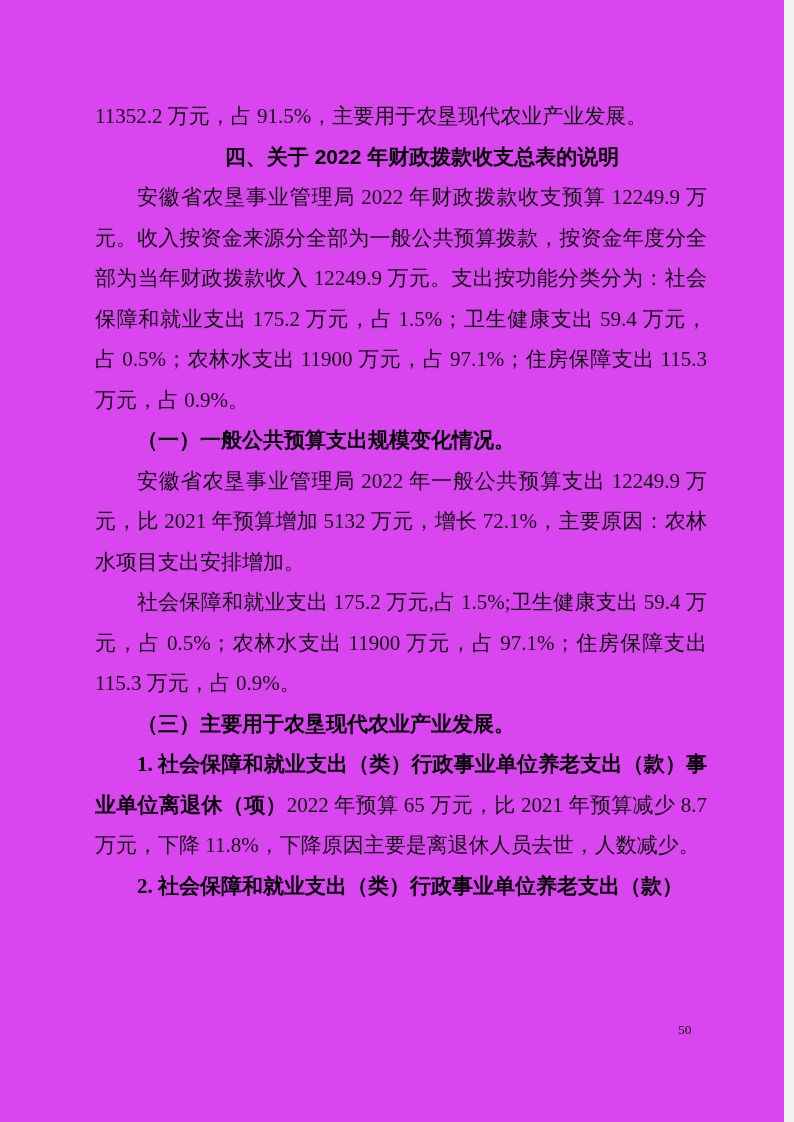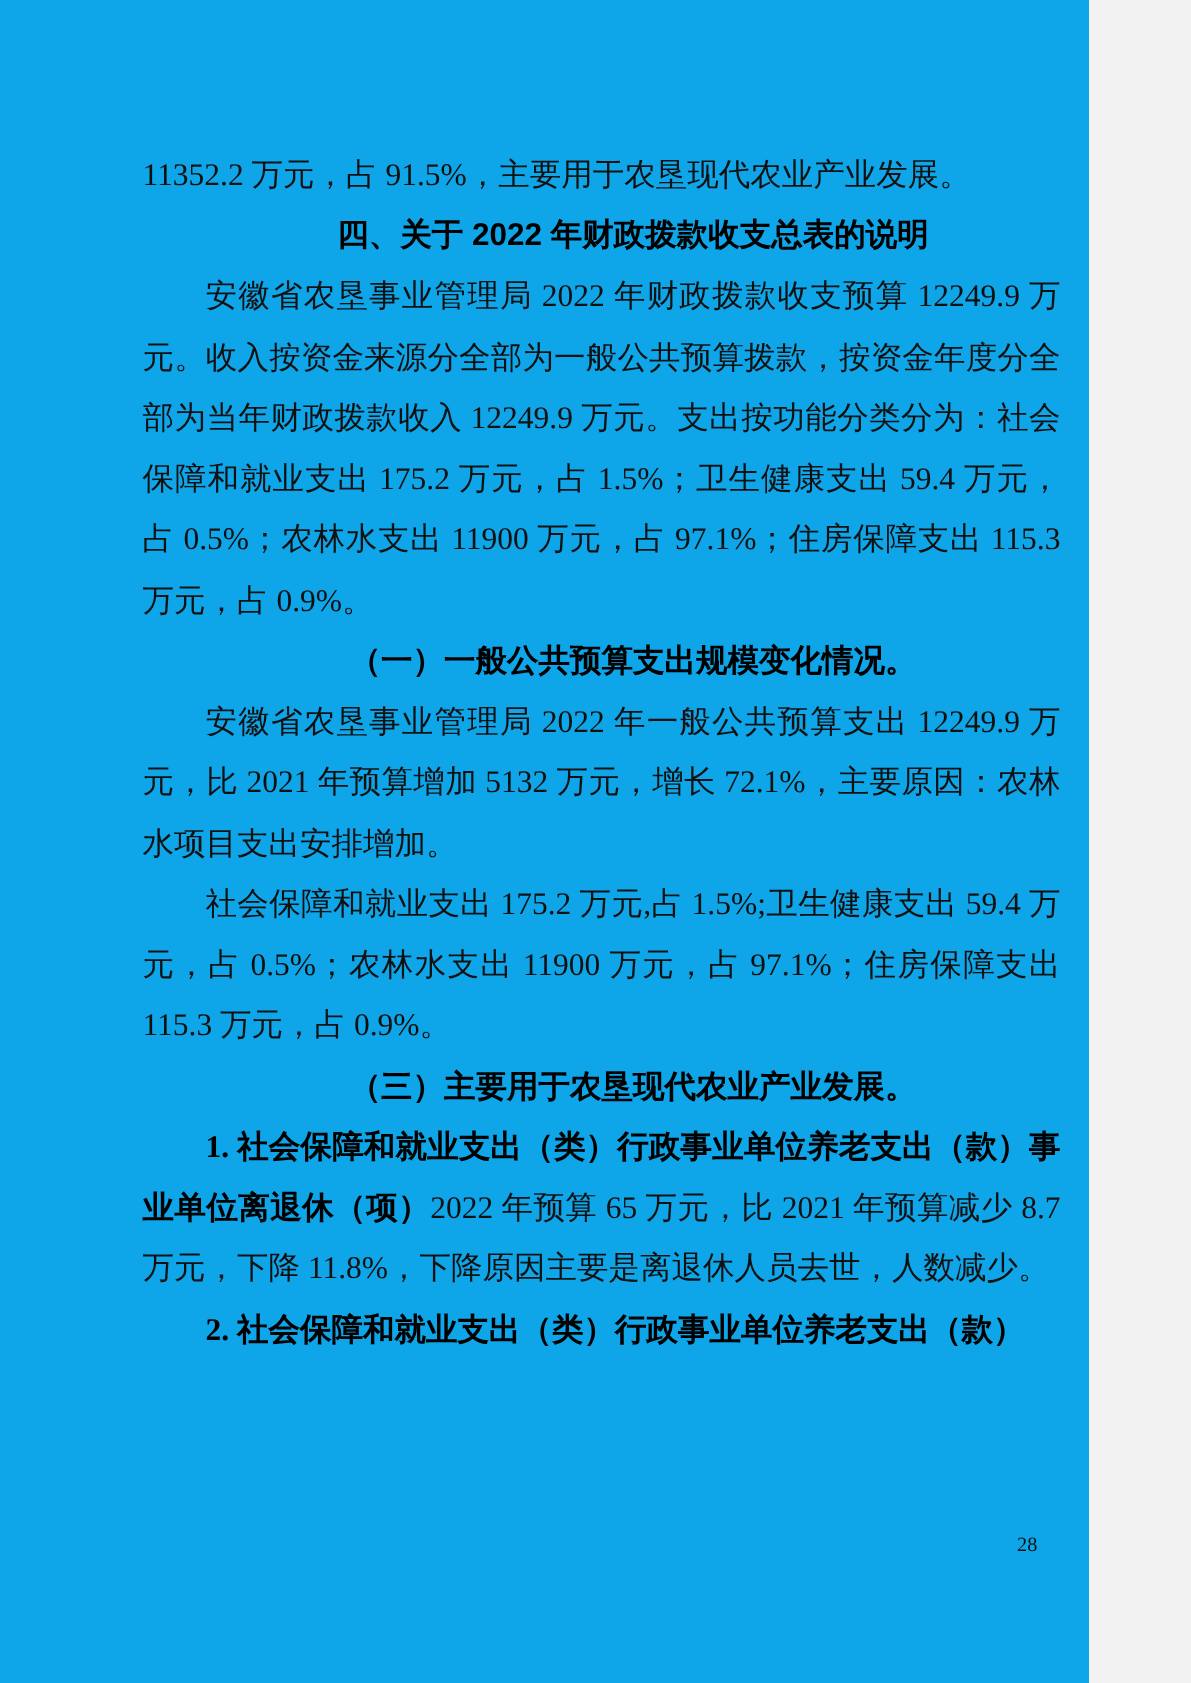--- a/index.html
+++ b/index.html
@@ -5,23 +5,23 @@
   * { box-sizing: border-box; }
   html, body { margin: 0; padding: 0; }
   body {
     width: 794px;
     height: 1122px;
     background: #f2f2f2;
     font-family: "Liberation Serif", "DejaVu Serif", serif;
   }
   .page {
     position: relative;
-    width: 726px;
+    width: 784px;
     height: 1122px;
-    background: #0ea5e9;
+    background: #d946ef;
     color: #000000;
     overflow: hidden;
   }
   .content {
     position: absolute;
     left: 95px;
     top: 96px;
     width: 612px;
     font-size: 21px;
     line-height: 40.5px;
@@ -35,21 +35,21 @@
   }
   p.continued { text-indent: 0; }
   p.section-heading {
     font-family: "Liberation Sans", "DejaVu Sans", sans-serif;
     font-weight: bold;
     text-align: center;
     color: #000000;
   }
   p.sub-heading {
     font-weight: bold;
-    text-align: center;
+    text-align: left;
     color: #000000;
   }
   p.numbered-item .lead {
     font-weight: bold;
     color: #000000;
   }
   .page-number {
     position: absolute;
     left: 678px;
     top: 1020px;
@@ -80,14 +80,14 @@
     <p>社会保障和就业支出 175.2 万元,占 1.5%;卫生健康支出 59.4 万元，占 0.5%；农林水支出 11900 万元，占 97.1%；住房保障支出 115.3 万元，占 0.9%。</p>
 
     <p class="sub-heading">（三）主要用于农垦现代农业产业发展。</p>
 
     <p class="numbered-item"><span class="lead">1. 社会保障和就业支出（类）行政事业单位养老支出（款）事业单位离退休（项）</span><span>2022 年预算 65 万元，比 2021 年预算减少 8.7 万元，下降 11.8%，下降原因主要是离退休人员去世，人数减少。</span></p>
 
     <p class="numbered-item"><span class="lead">2. 社会保障和就业支出（类）行政事业单位养老支出（款）</span></p>
 
   </div>
 
-  <div class="page-number">28</div>
+  <div class="page-number">50</div>
 </div>
 
 </body></html>

